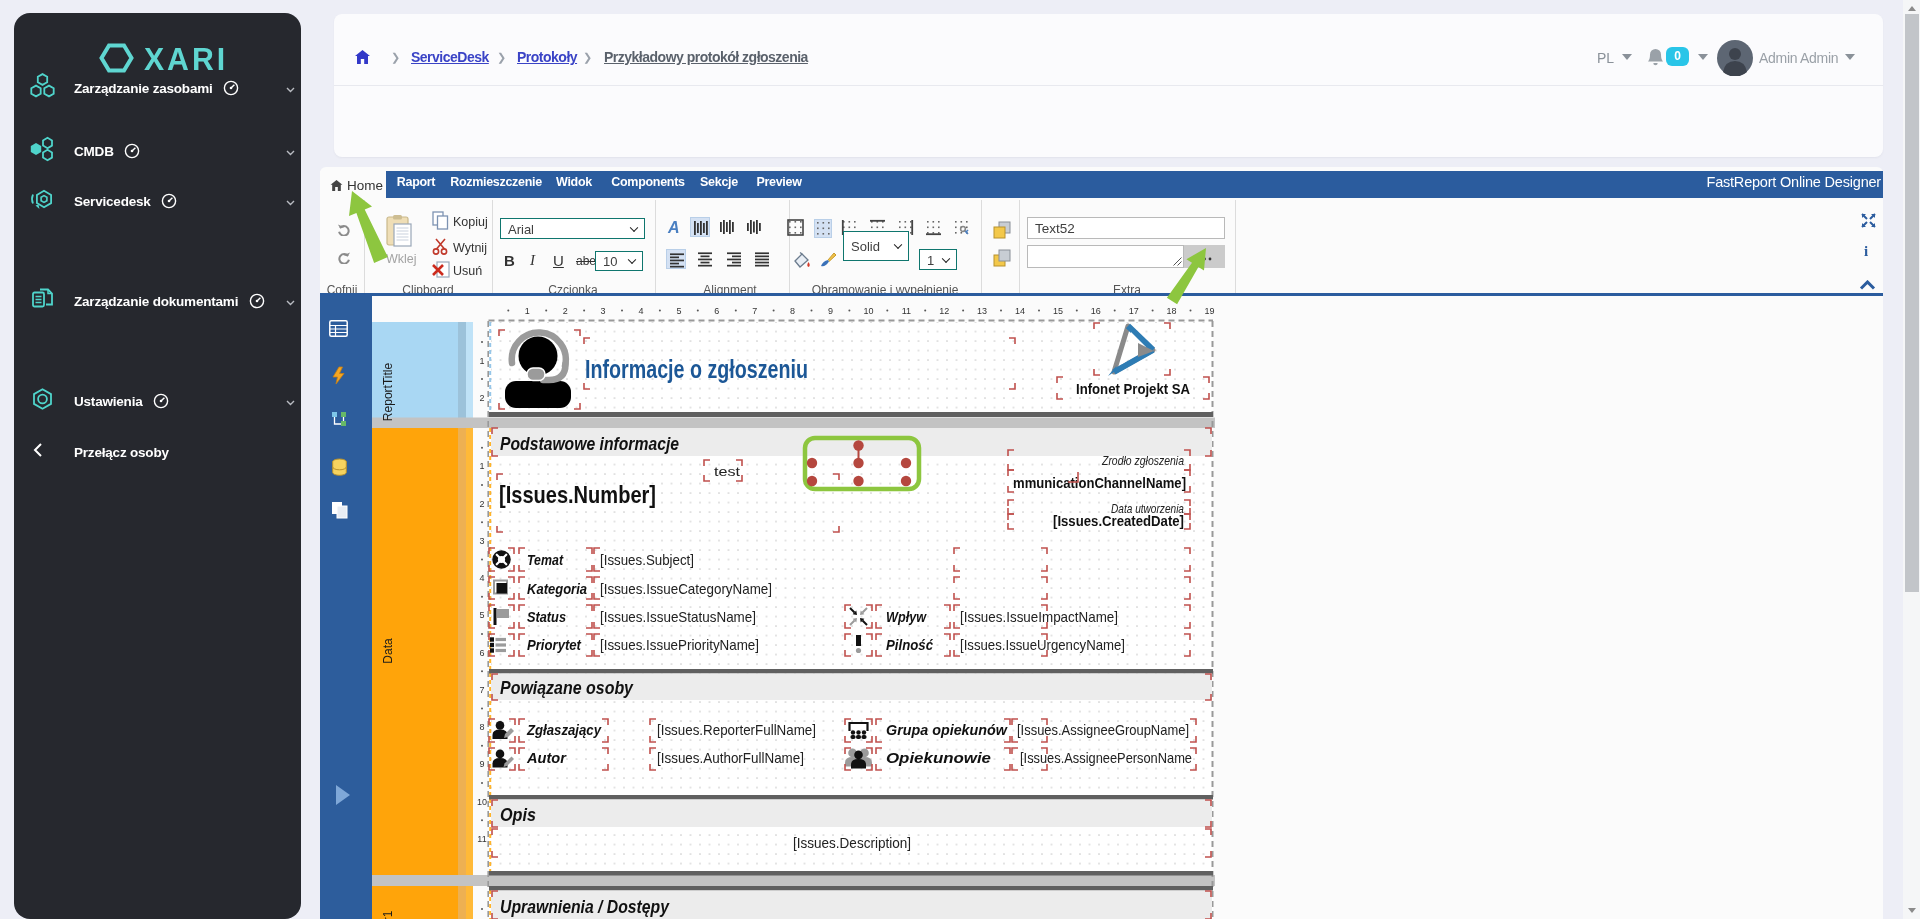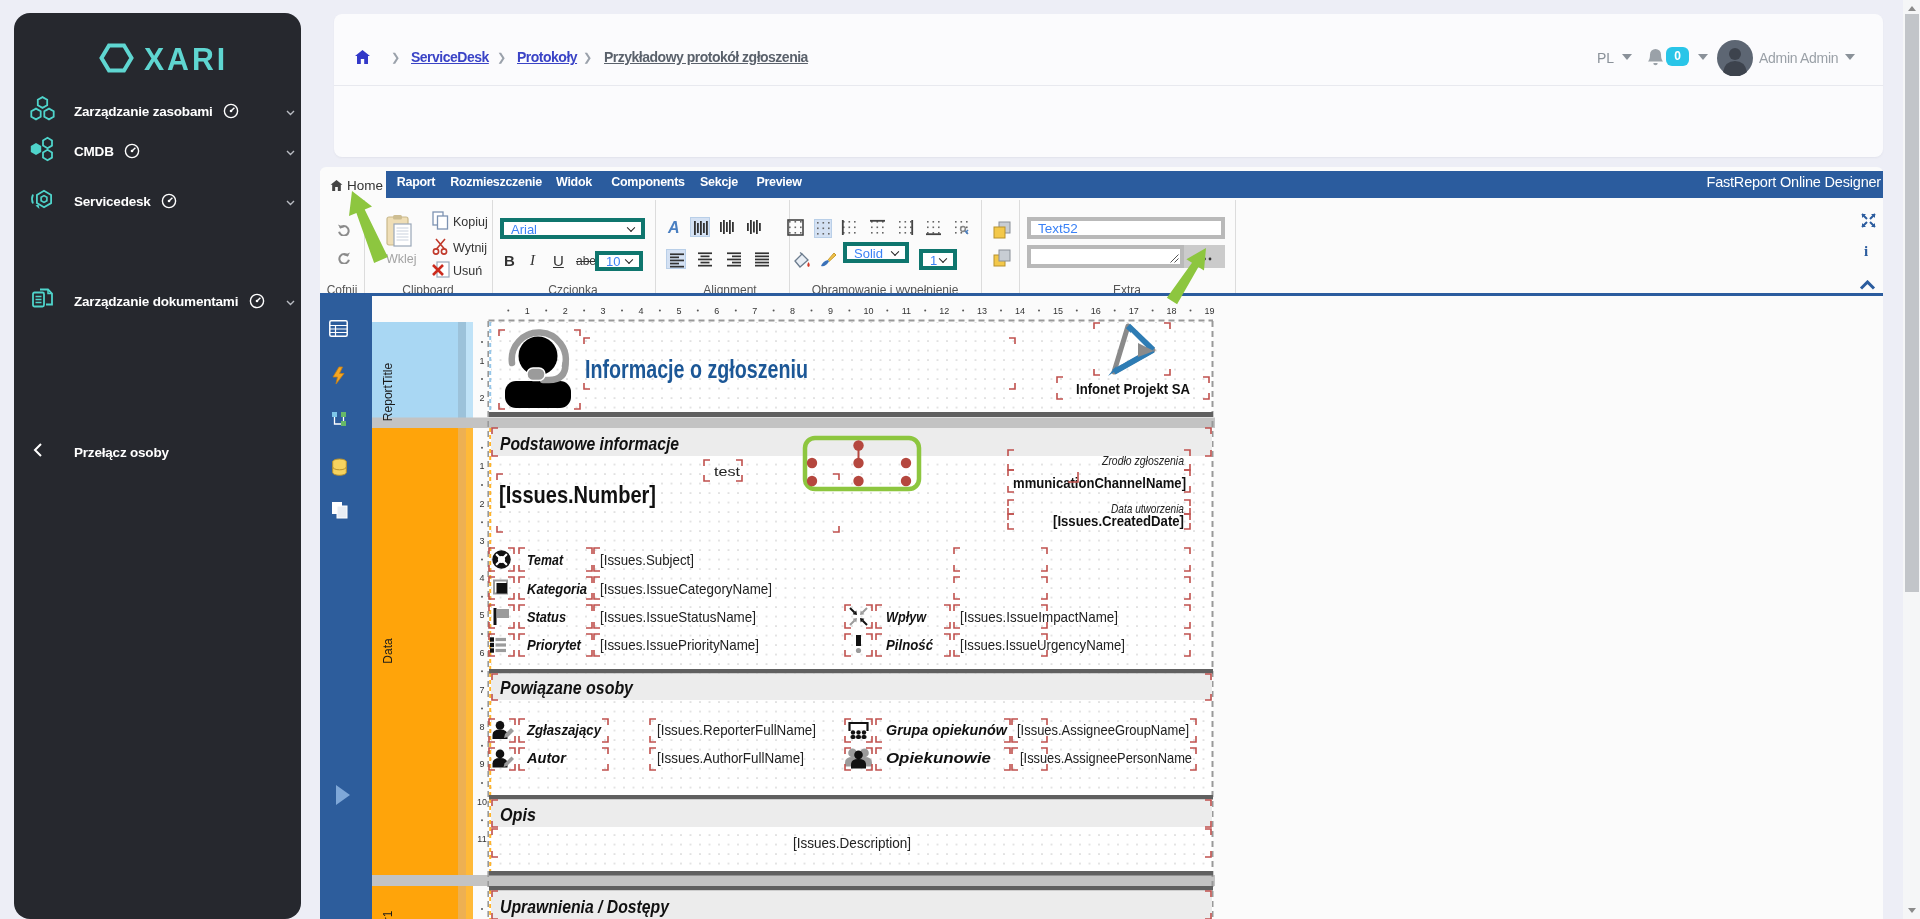--- a/index.html
+++ b/index.html
@@ -16,39 +16,39 @@
 .bcsep{position:absolute;top:43px;font-size:11px;color:#9aa1ab;transform:translateY(-50%)}
 .caret{display:inline-block;width:0;height:0;border-left:5px solid transparent;border-right:5px solid transparent;border-top:6px solid #8a9199}
 
 #designer{position:absolute;left:320px;top:167px;width:1563px;height:752px;background:#fbfbfb;border-radius:6px 6px 0 0}
 #tabbar{position:absolute;left:66px;top:4px;width:1497px;height:27px;background:#2b5c9e}
 .tab{position:absolute;top:0;height:27px;line-height:30px;color:#fff;font-size:12.5px;font-weight:bold;letter-spacing:-0.3px;text-align:center}
 #hometab{position:absolute;left:0;top:4px;width:66px;height:27px;background:#fbfbfb;color:#333;font-size:13.5px;line-height:30px}
 .ribsep{position:absolute;top:33px;width:1px;height:93px;background:#dcdcdc}
 .riblabel{position:absolute;top:116px;font-size:12px;color:#555;transform:translateX(-50%);white-space:nowrap}
 .rbtnlbl{position:absolute;font-size:12.5px;color:#333;white-space:nowrap}
-.sel{position:absolute;background:#fff;border:4px solid #0f766e;font-size:13px;color:#3b82f6}
+.sel{position:absolute;background:#fff;border:1px solid #0f766e;font-size:13px;color:#404040}
 .sel .tx{position:absolute;left:7px;top:50%;transform:translateY(-50%)}
 .sel .vv{position:absolute;right:7px;top:50%;transform:translateY(-72%) rotate(45deg);width:6px;height:6px;border-right:1.8px solid #222;border-bottom:1.8px solid #222}
 .hl{background:#d4e1f3;border:1px solid #b9cfe8}
 .icbx{position:absolute;width:20px;height:20px}
 
 #dtools{position:absolute;left:0;top:129px;width:52px;height:623px;background:#2d5d9c}
 
 #sbtrack{position:absolute;left:1903px;top:0;width:17px;height:919px;background:#f5f6f7;z-index:40}
 #sbthumb{position:absolute;left:1.5px;top:14px;width:14px;height:578px;background:#c2c5c9}
 .sbarrow{position:absolute;left:4.5px;width:0;height:0;border-left:4px solid transparent;border-right:4px solid transparent}
 </style></head><body>
 <div id="root">
     <div id="sidebar">
       <svg style="position:absolute;left:84px;top:29px" width="132" height="32" viewBox="0 0 132 32">
         <path d="M11 3.5 h15 l7.5 12.5 l-7.5 12.5 h-15 L3.5 16 Z" fill="none" stroke="#5fd6d1" stroke-width="4"></path>
         <text x="46" y="28" font-family="Liberation Sans,sans-serif" font-size="31" font-weight="bold" fill="#5fd6d1" letter-spacing="3" textLength="84" lengthAdjust="spacingAndGlyphs">XARI</text>
       </svg>
-      <div class="mi" style="top:73px">
+      <div class="mi" style="top:50px">
         <span class="ic"><svg width="27" height="27" viewBox="0 0 27 27">
             <path d="M18.2 9.7 L13.5 12.4 L8.8 9.7 L8.8 4.3 L13.5 1.6 L18.2 4.3 Z" fill="none" stroke="#4fd4cb" stroke-width="1.8"></path>
             <path d="M11.7 21.2 L7.0 23.9 L2.3 21.2 L2.3 15.8 L7.0 13.1 L11.7 15.8 Z" fill="none" stroke="#4fd4cb" stroke-width="1.8"></path>
             <path d="M24.7 21.2 L20.0 23.9 L15.3 21.2 L15.3 15.8 L20.0 13.1 L24.7 15.8 Z" fill="none" stroke="#4fd4cb" stroke-width="1.8"></path>
           </svg></span>
         <span class="lbl">Zarządzanie zasobami <svg width="16" height="16" viewBox="0 0 16 16" style="margin-left:7px;vertical-align:-3px">
             <circle cx="8" cy="8" r="6.6" fill="none" stroke="#fff" stroke-width="1.4"></circle>
             <path d="M8 8 L11.4 4.8" stroke="#fff" stroke-width="1.5"></path>
             <circle cx="8" cy="8" r="1.3" fill="#fff"></circle>
           </svg></span>
@@ -88,20 +88,34 @@
           </svg></span>
       </div>
       <div class="mi" style="top:263px">
         <span class="ic"><svg width="27" height="27" viewBox="0 0 27 27">
             <rect x="4" y="7" width="11" height="14" rx="1.5" fill="none" stroke="#4fd4cb" stroke-width="1.8"></rect>
             <path d="M11 4 h8 l4 4 v11 h-6" fill="none" stroke="#4fd4cb" stroke-width="1.8"></path>
             <path d="M19 4 v4 h4" fill="none" stroke="#4fd4cb" stroke-width="1.5"></path>
             <path d="M6.5 11 h6 M6.5 14 h6 M6.5 17 h6" stroke="#4fd4cb" stroke-width="1.4"></path>
           </svg></span>
         <span class="lbl">Zarządzanie dokumentami <svg width="16" height="16" viewBox="0 0 16 16" style="margin-left:7px;vertical-align:-3px">
+            <circle cx="8" cy="8" r="6.6" fill="none" stroke="#fff" stroke-width="1.4"></circle>
+            <path d="M8 8 L11.4 4.8" stroke="#fff" stroke-width="1.5"></path>
+            <circle cx="8" cy="8" r="1.3" fill="#fff"></circle>
+          </svg></span>
+        <span class="chev"><svg width="9" height="6" viewBox="0 0 9 6">
+            <path d="M1 1 L4.5 4.5 L8 1" fill="none" stroke="#b9bcc2" stroke-width="1.4"></path>
+          </svg></span>
+      </div>
+      <div class="mi" style="top:363px">
+        <span class="ic"><svg width="27" height="27" viewBox="0 0 27 27">
+            <path d="M22.0 18.4 L13.5 23.3 L5.0 18.4 L5.0 8.6 L13.5 3.7 L22.0 8.6 Z" fill="none" stroke="#4fd4cb" stroke-width="1.8"></path>
+            <circle cx="13.5" cy="13.5" r="4.4" fill="none" stroke="#4fd4cb" stroke-width="1.8"></circle>
+          </svg></span>
+        <span class="lbl">Ustawienia <svg width="16" height="16" viewBox="0 0 16 16" style="margin-left:7px;vertical-align:-3px">
             <circle cx="8" cy="8" r="6.6" fill="none" stroke="#fff" stroke-width="1.4"></circle>
             <path d="M8 8 L11.4 4.8" stroke="#fff" stroke-width="1.5"></path>
             <circle cx="8" cy="8" r="1.3" fill="#fff"></circle>
           </svg></span>
         <span class="chev"><svg width="9" height="6" viewBox="0 0 9 6">
             <path d="M1 1 L4.5 4.5 L8 1" fill="none" stroke="#b9bcc2" stroke-width="1.4"></path>
           </svg></span>
       </div>
       <div class="mi" style="top:414px">
         <span class="ic" style="left:19px"><svg width="10" height="16" viewBox="0 0 10 16">
@@ -355,21 +369,21 @@
         </svg></div>
       <svg style="position:absolute;left:472px;top:84px" width="20" height="20" viewBox="0 0 20 20">
         <path d="M3 10 L10 3 L16 9 L8 16 Z" fill="#e8eef5" stroke="#6b7b8d" stroke-width="1.3"></path>
         <path d="M16.5 11 q2.5 3.5 0 5 q-2.5 -1.5 0 -5 Z" fill="#d43a2a"></path>
         <path d="M10 3 L8 1.5" stroke="#6b7b8d" stroke-width="1.3"></path>
       </svg>
       <svg style="position:absolute;left:497px;top:84px" width="20" height="20" viewBox="0 0 20 20">
         <path d="M11 9 L17 2 L19 4 L12 10.5" fill="#f0c24b" stroke="#c79a2a" stroke-width="1"></path>
         <path d="M11 9 q-5 1 -7 6 q4 1.5 8 -4.5 Z" fill="#3a71b8"></path>
       </svg>
-      <div class="sel" style="left:523px;top:75px;width:66px;height:21px">
+      <div class="sel" style="left:523px;top:64px;width:66px;height:30px">
         <span class="tx">Solid</span>
         <span class="vv"></span>
       </div>
       <div class="sel" style="left:599px;top:82px;width:38px;height:21px">
         <span class="tx">1</span>
         <span class="vv"></span>
       </div>
       <svg style="position:absolute;left:673px;top:54px" width="18" height="18" viewBox="0 0 18 18">
         <rect x="6" y="1" width="11" height="11" fill="#c8cdd4" stroke="#8a9098" stroke-width="1"></rect>
         <rect x="1" y="6" width="11" height="11" fill="#f3c84a" stroke="#b8922c" stroke-width="1"></rect>

